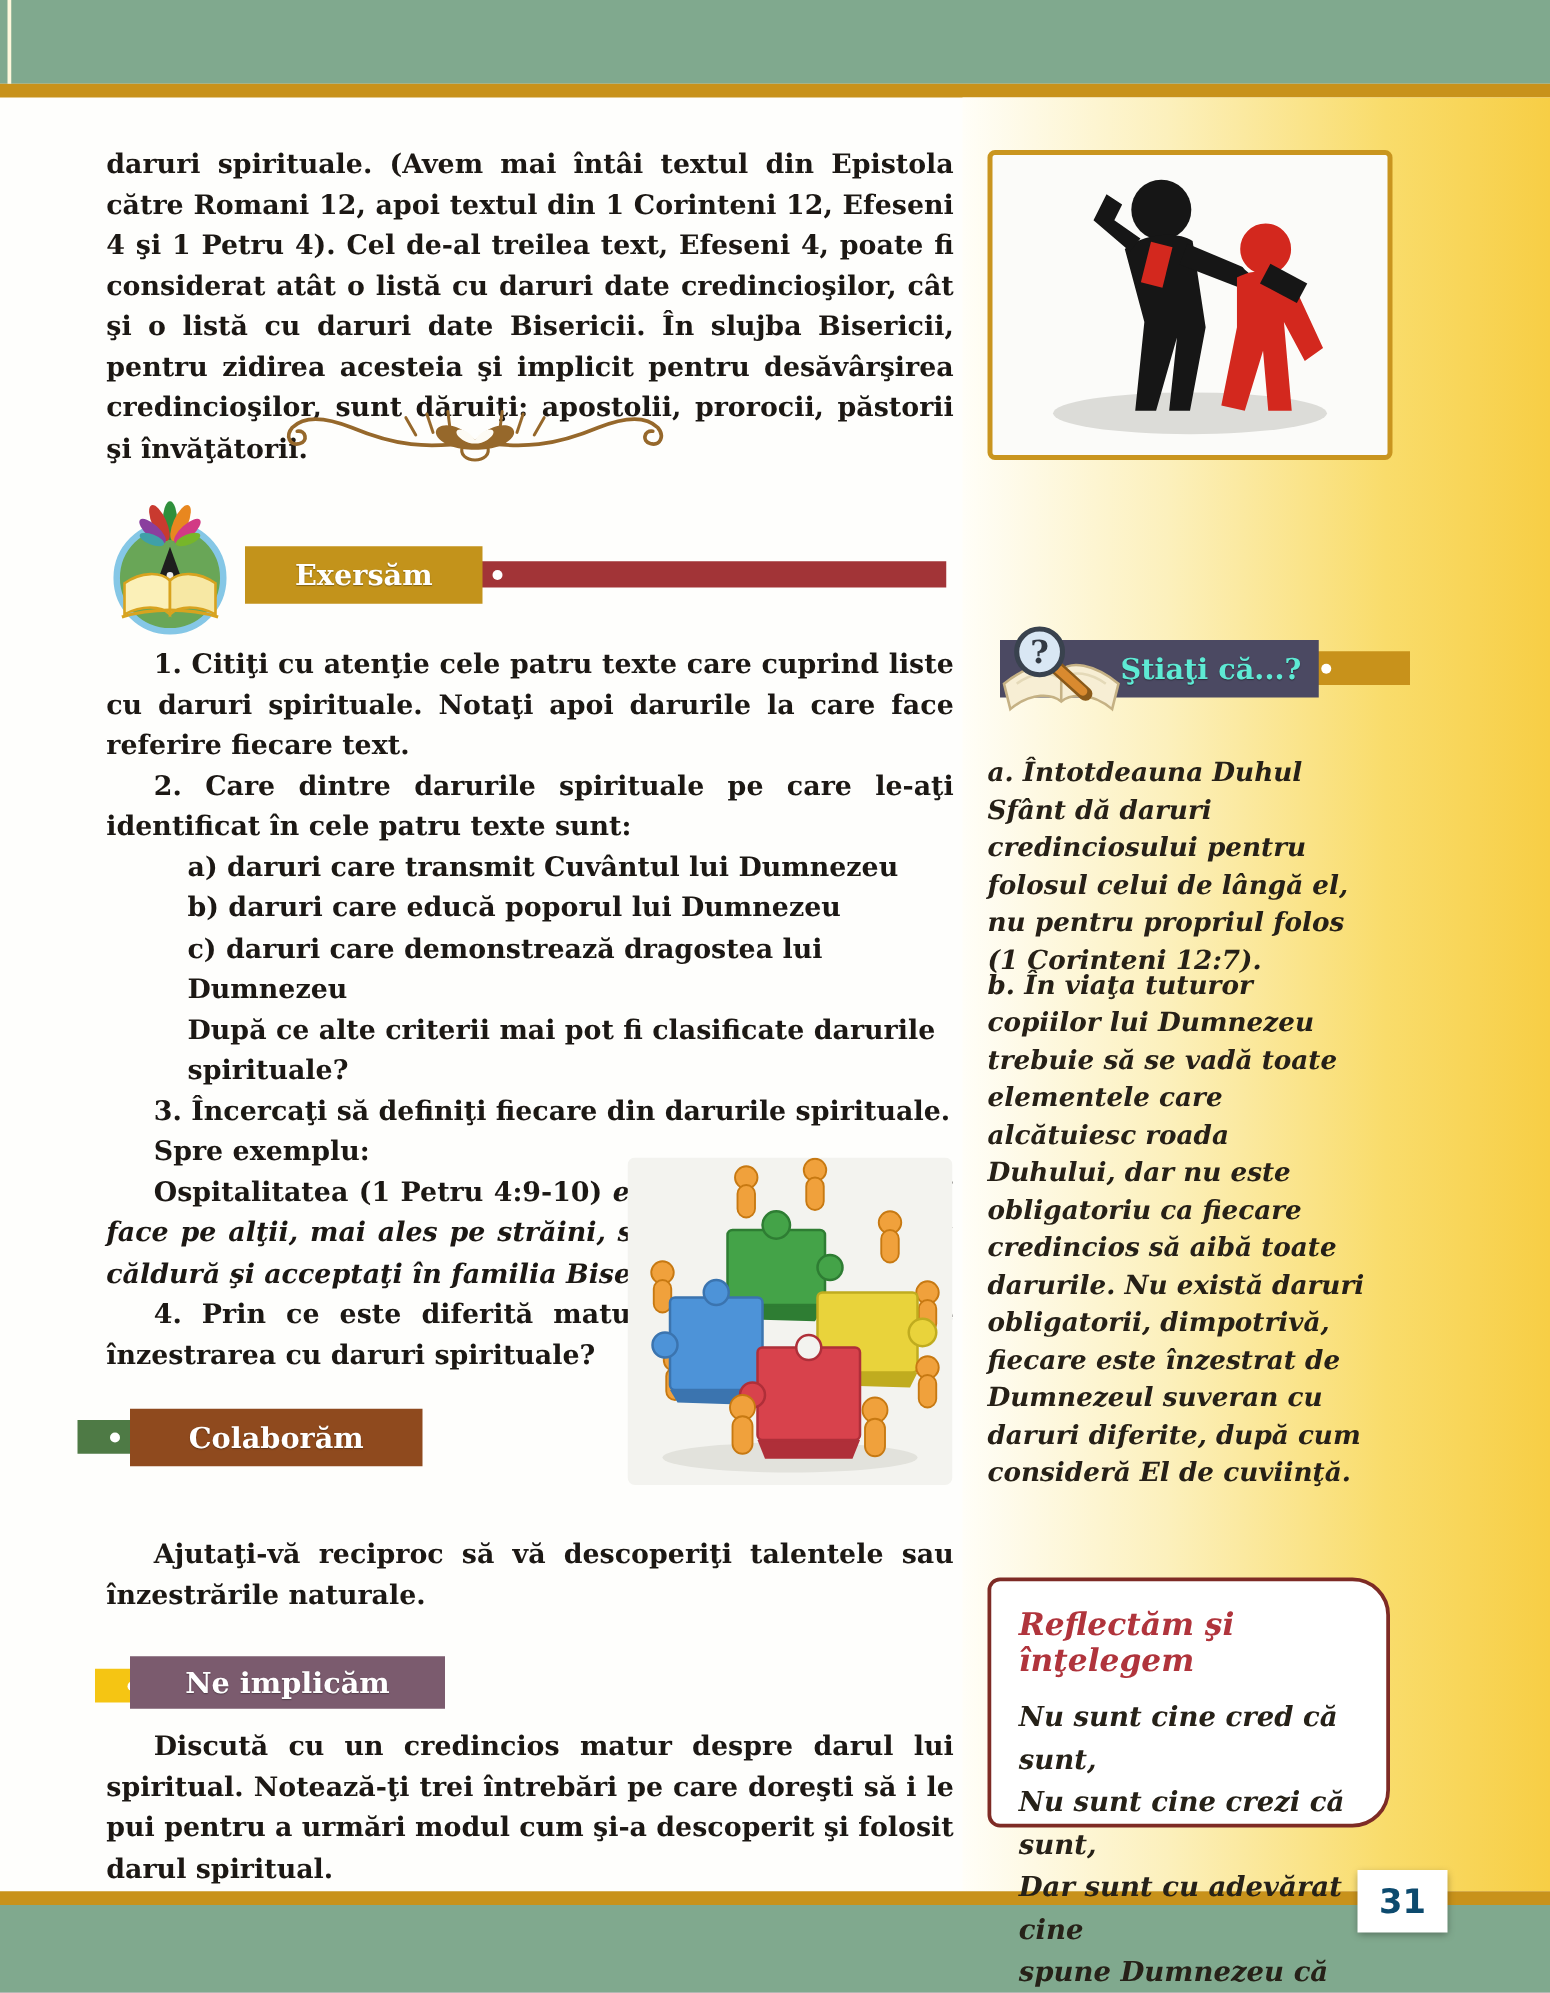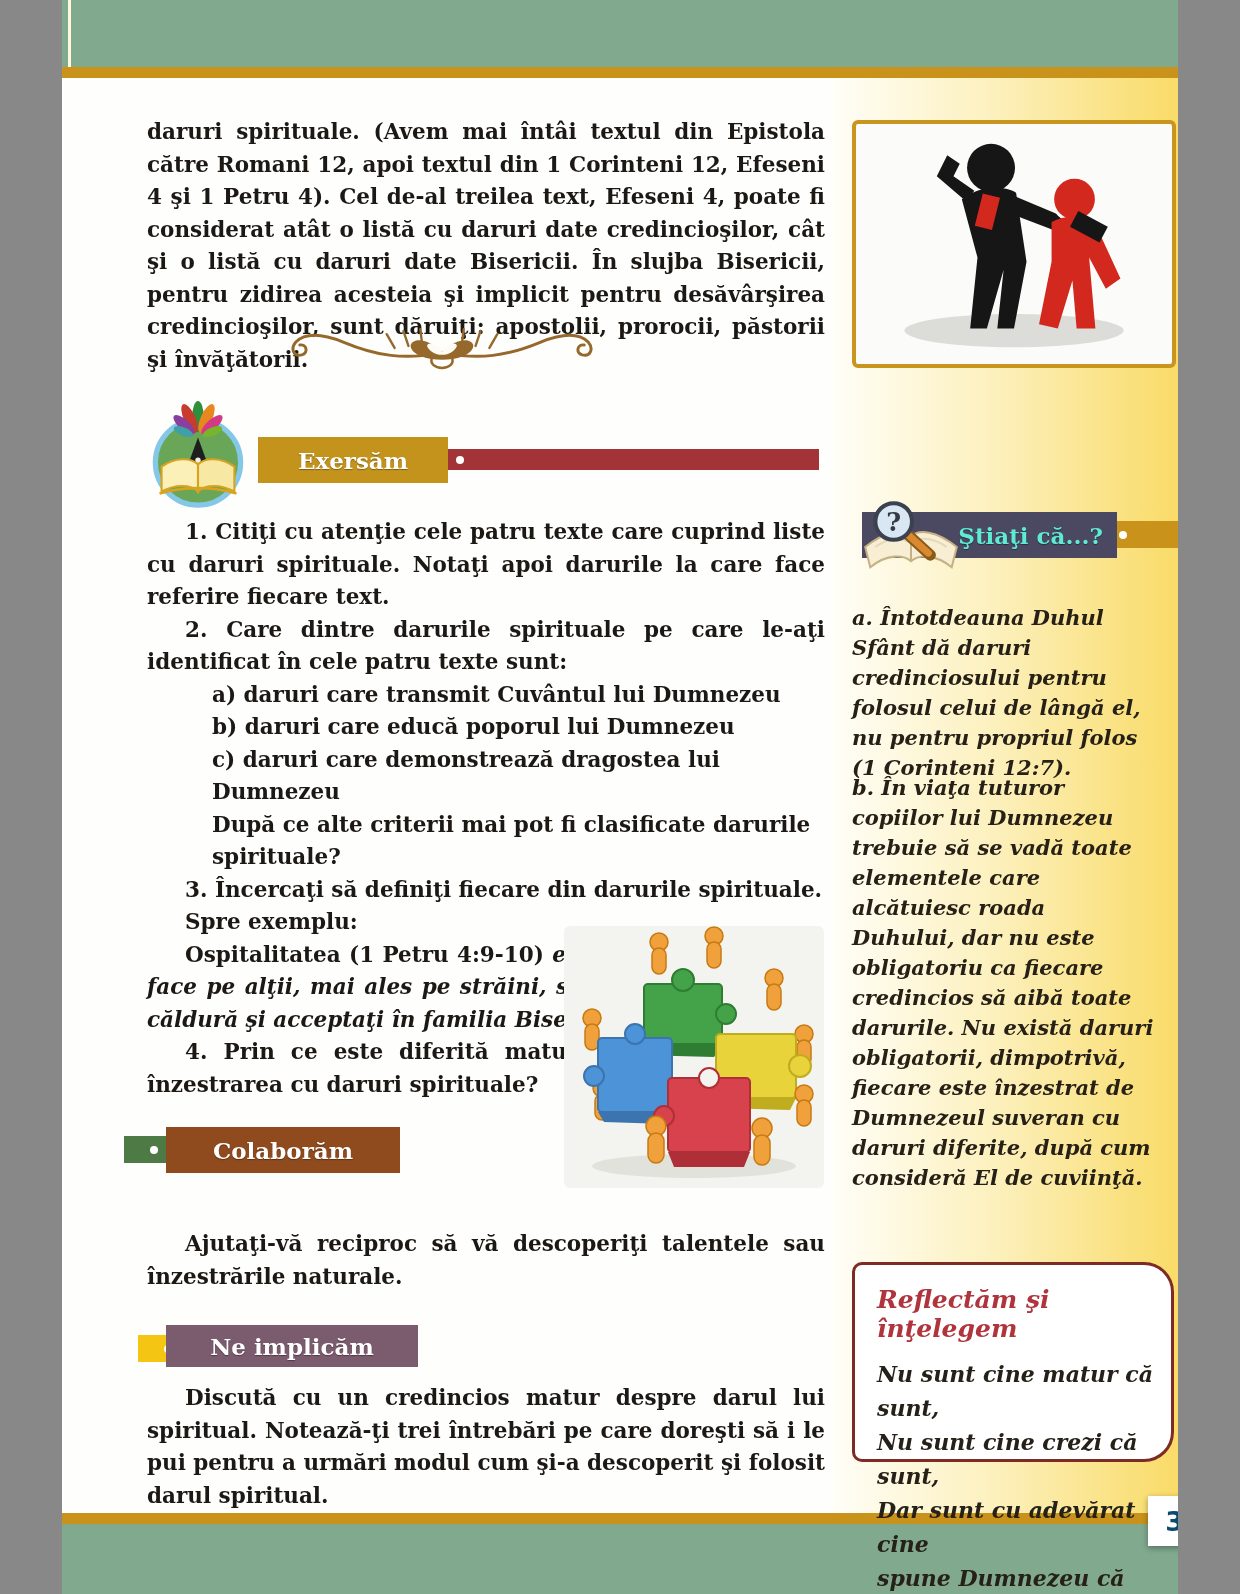--- a/index.html
+++ b/index.html
@@ -1,17 +1,17 @@
 <!DOCTYPE html>
 <html lang="ro"><head>
 <meta charset="utf-8">
 <style>
   html,body{margin:0;padding:0;background:#888;}
   .page{
-    position:relative;width:1116px;height:1594px;margin:0 auto;
+    position:relative;width:1240px;height:1594px;margin:0 auto;
     background:#FEFEFC;overflow:hidden;
     font-family:"DejaVu Serif","Liberation Serif",serif;
     color:#1C1814;
   }
   
   .band{position:absolute;left:0;width:1240px;}
   .band-top-green{top:0;height:67px;background:#80A98E;}
   .band-top-gold{top:67px;height:11px;background:#C8921B;}
   .band-bottom-gold{top:1513px;height:11px;background:#C8921B;}
   .band-bottom-green{top:1524px;height:70px;background:#80A98E;}
@@ -299,21 +299,21 @@
       <circle cx="38" cy="27" r="18" fill="#D9E7F4" stroke="#39424E" stroke-width="4"></circle>
       <text x="38" y="36" text-anchor="middle" font-size="25" font-weight="bold" fill="#333a44" font-family="DejaVu Serif, Liberation Serif, serif">?</text>
     </svg>
   </div>
 
   <p class="side-note side-note-a">a. Întotdeauna Duhul Sfânt dă daruri credinciosului pentru folosul celui de lângă el, nu pentru propriul folos (1 Corinteni 12:7).</p>
   <p class="side-note side-note-b">b. În viaţa tuturor copiilor lui Dumnezeu trebuie să se vadă toate elementele care alcătuiesc roada Duhului, dar nu este obligatoriu ca fiecare credincios să aibă toate darurile. Nu există daruri obligatorii, dimpotrivă, fiecare este înzestrat de Dumnezeul suveran cu daruri diferite, după cum consideră El de cuviinţă.</p>
 
   <div class="reflectam-box">
     <p class="reflectam-title">Reflectăm şi înţelegem</p>
-    <p class="poem-line">Nu sunt cine matur că sunt,</p>
+    <p class="poem-line">Nu sunt cine cred că sunt,</p>
     <p class="poem-line">Nu sunt cine crezi că sunt,</p>
     <p class="poem-line">Dar sunt cu adevărat cine</p>
     <p class="poem-line">spune Dumnezeu că sunt!</p>
   </div>
 
   <div class="band band-bottom-gold"></div>
   <div class="band band-bottom-green"></div>
   <div class="page-num-box">
     <span>31</span>
   </div>

